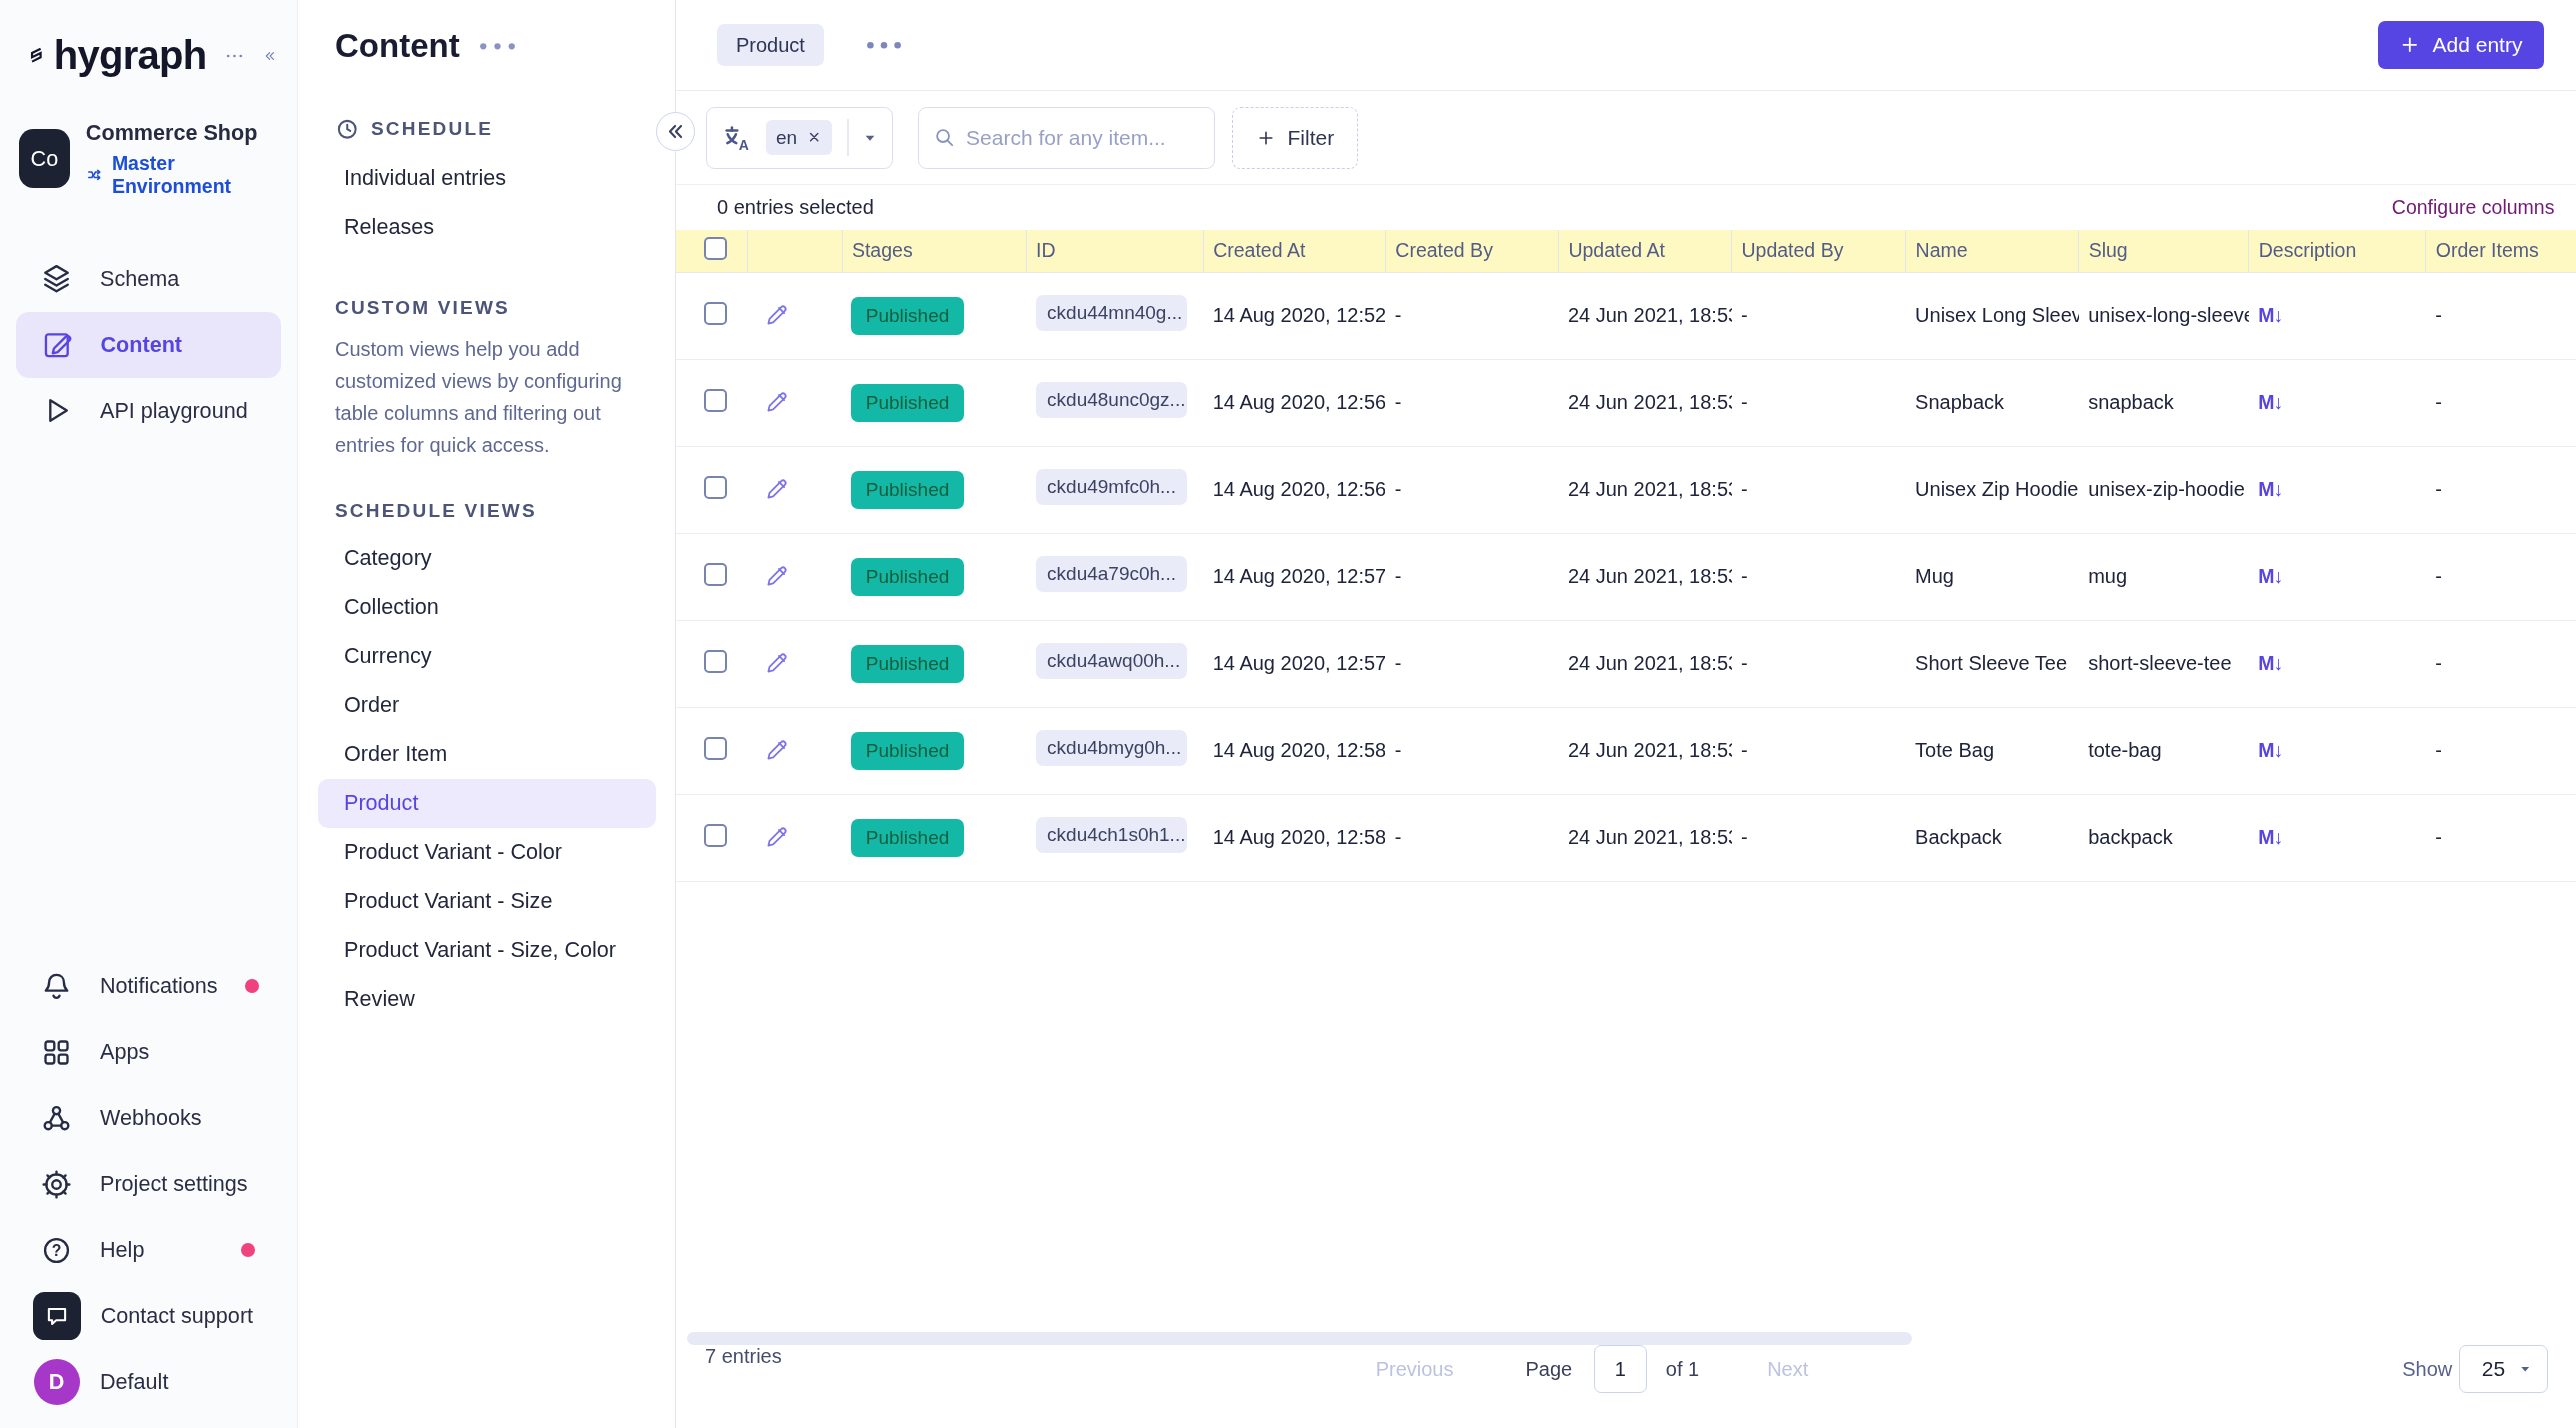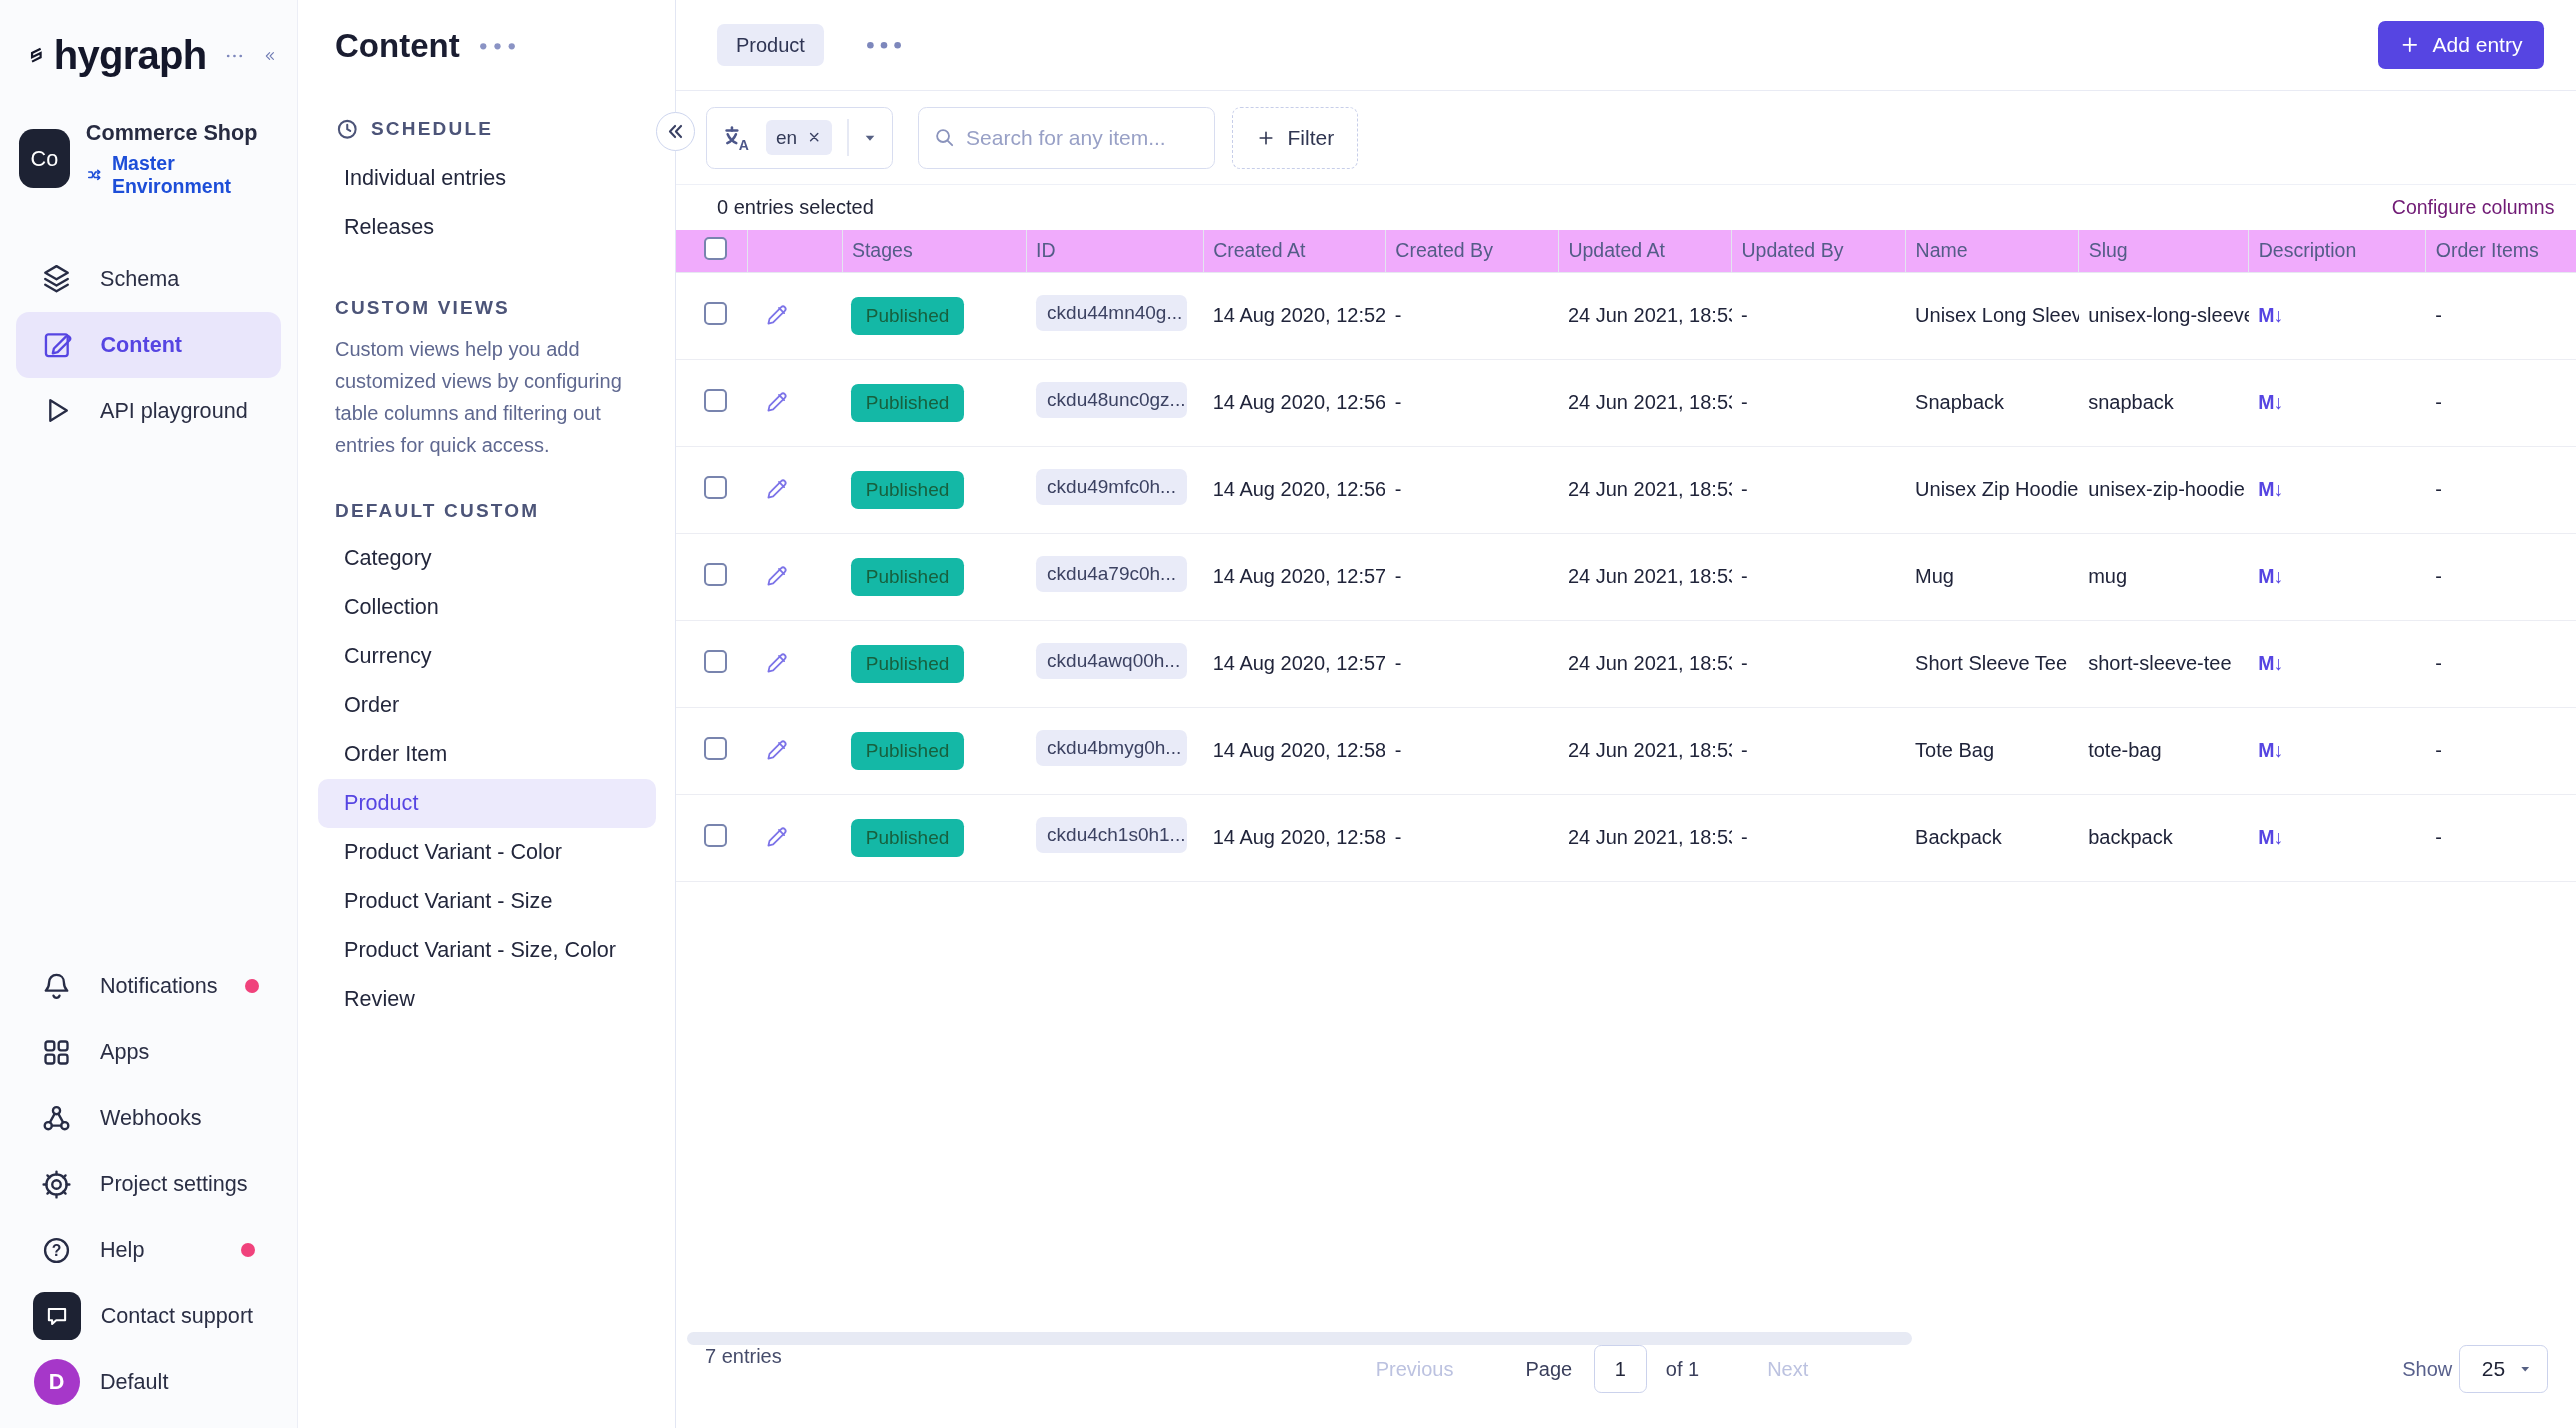--- a/index.html
+++ b/index.html
@@ -91,21 +91,21 @@
                 background:#fff; display:flex; align-items:center; gap:11.5px; padding:0 23px;
                 font-size:21px; color:#2F3551; font-family:inherit; cursor:pointer; }
   .filter-btn .ico { width:20px; height:20px; }
 
   .selected-row { height:45px; min-height:45px; display:flex; align-items:center;
                   padding:0 21.6px 0 41px; font-size:20px; color:#23263A; }
   .configure { margin-left:auto; color:#701a75; font-size:19.5px; cursor:pointer; }
 
   .table-wrap { flex:1; overflow:hidden; }
   table { border-collapse:collapse; table-layout:fixed; width:1903px; min-width:1903px; }
-  thead th { background:#f0abfc; height:42px; font-size:19.5px; font-weight:500; color:#535C87;
+  thead th { background:#fef9c3; height:42px; font-size:19.5px; font-weight:500; color:#535C87;
              text-align:left; padding:0 5.8px 0 9.4px; border-right:1.4px solid #E3E5EF;
              border-bottom:1.4px solid #E6E8F1; overflow:hidden; white-space:nowrap; }
   thead th:last-child { border-right:none; }
   tbody td { height:87px; border-bottom:1.4px solid #ECEDF3; font-size:20px; color:#20243A;
              padding:0 5.8px 0 9.4px; overflow:hidden; white-space:nowrap; }
   .checkbox { display:inline-block; width:23px; height:23px; border:2.2px solid #7884AE;
               border-radius:5px; background:#fff; margin-left:19px; cursor:pointer; }
   .pencil { width:27px; height:27px; color:#7C73E8; margin-left:5.8px; cursor:pointer; }
   .badge { display:inline-block; background:#14b8a6; color:#17603E; font-size:19px;
            padding:8px 14.4px; border-radius:7.2px; }
@@ -276,21 +276,21 @@
       <div class="panel-item">Releases</div>
     </div>
   </div>
 
   <div class="panel-section">
     <div class="sec-head">CUSTOM VIEWS</div>
     <div class="panel-desc">Custom views help you add customized views by configuring table columns and filtering out entries for quick access.</div>
   </div>
 
   <div class="panel-section" style="margin-top:36px;">
-    <div class="sec-head">DEFAULT CUSTOM</div>
+    <div class="sec-head">SCHEDULE VIEWS</div>
     <div class="sec-items views">
       <div class="panel-item">Category</div>
       <div class="panel-item">Collection</div>
       <div class="panel-item">Currency</div>
       <div class="panel-item">Order</div>
       <div class="panel-item">Order Item</div>
       <div class="panel-item active">Product</div>
       <div class="panel-item">Product Variant - Color</div>
       <div class="panel-item">Product Variant - Size</div>
       <div class="panel-item">Product Variant - Size, Color</div>

